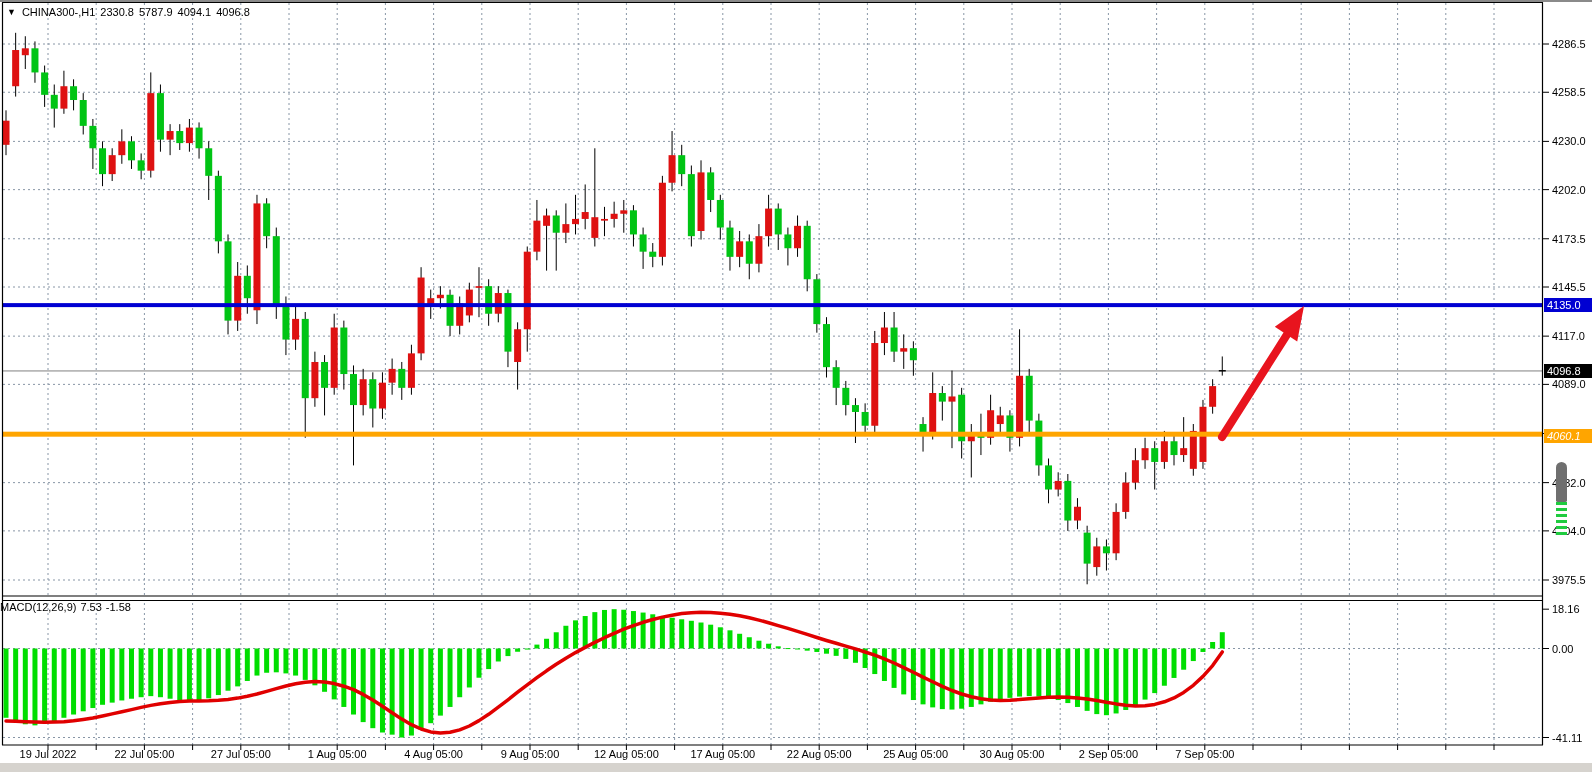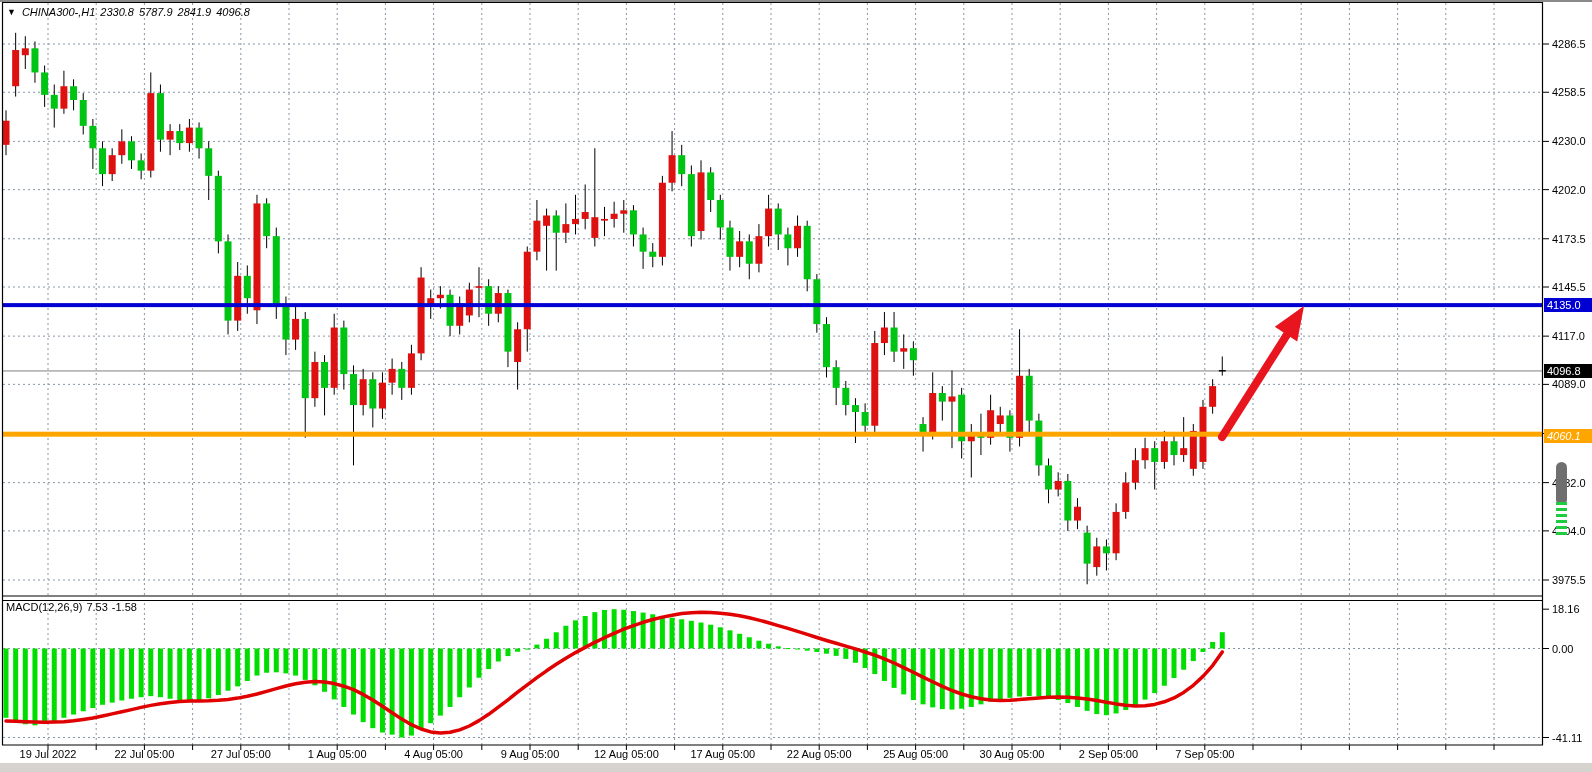--- a/index.html
+++ b/index.html
@@ -2,23 +2,23 @@
 <html><head>
 <meta charset="utf-8">
 <style>
   html,body{margin:0;padding:0;background:#fff;width:1592px;height:772px;overflow:hidden;
     font-family:"Liberation Sans", sans-serif;}
   #stage{position:relative;width:1592px;height:772px;background:#fff;}
   #chart-svg{position:absolute;left:0;top:0;}
   .ovl{position:absolute;font-size:11px;color:#000;white-space:nowrap;}
   #title{left:7px;top:6px;}
   #title .tri{display:inline-block;font-size:9px;margin-right:6px;transform:translateY(-1px);cursor:pointer;}
-  #title span.v{margin-right:5px;font-style:italic;}
+  #title span.v{margin-right:5px;}
   #title .sym{margin-right:10px;}
-  #macd-lbl{left:6px;top:601px;}
+  #macd-lbl{left:0;top:601px;}
   #macd-lbl span{margin-right:4px;}
   .tag{position:absolute;left:1544px;width:60px;height:14px;line-height:14px;
     font-size:11px;color:#fff;padding-left:3px;box-sizing:border-box;}
   #tag-res{background:#0000D2;}
   #tag-last{background:#000;}
   #tag-sup{background:#FFA500;color:#fff;}
   #scrollbar{position:absolute;left:1556px;top:462px;width:11px;height:75px;}
   #scrollbar .thumb{width:11px;height:40px;background:#6F6F6F;border-radius:6px 6px 2px 2px;}
   #scrollbar .stripes{width:11px;height:35px;
     background:repeating-linear-gradient(180deg,#1FCB3F 0 3px,#fdfdfd 3px 6px);}
@@ -554,21 +554,21 @@
         <text x="722.8000000000001" y="758" font-size="11" fill="#000" text-anchor="middle">17 Aug 05:00</text>
         <text x="819.2" y="758" font-size="11" fill="#000" text-anchor="middle">22 Aug 05:00</text>
         <text x="915.6" y="758" font-size="11" fill="#000" text-anchor="middle">25 Aug 05:00</text>
         <text x="1012" y="758" font-size="11" fill="#000" text-anchor="middle">30 Aug 05:00</text>
         <text x="1108.4" y="758" font-size="11" fill="#000" text-anchor="middle">2 Sep 05:00</text>
         <text x="1204.8000000000002" y="758" font-size="11" fill="#000" text-anchor="middle">7 Sep 05:00</text>
       </g>
     </svg>
 
   <div id="title" class="ovl">
-    <span class="tri">▼</span><span class="v sym">CHINA300-,H1</span><span class="v">2330.8</span><span class="v">5787.9</span><span class="v">2841.9</span><span class="v">4096.8</span>
+    <span class="tri">▼</span><span class="v sym">CHINA300-,H1</span><span class="v">2330.8</span><span class="v">5787.9</span><span class="v">4094.1</span><span class="v">4096.8</span>
   </div>
 
   <div id="macd-lbl" class="ovl">
     <span>MACD(12,26,9)</span><span>7.53</span><span>-1.58</span>
   </div>
 
   <div id="tag-res" class="tag" style="top: 298.108px;">4135.0</div>
   <div id="tag-last" class="tag" style="top: 363.945px;">4096.8</div>
   <div id="tag-sup" class="tag" style="top: 429px; font-style: italic;">4060.1</div>
 

